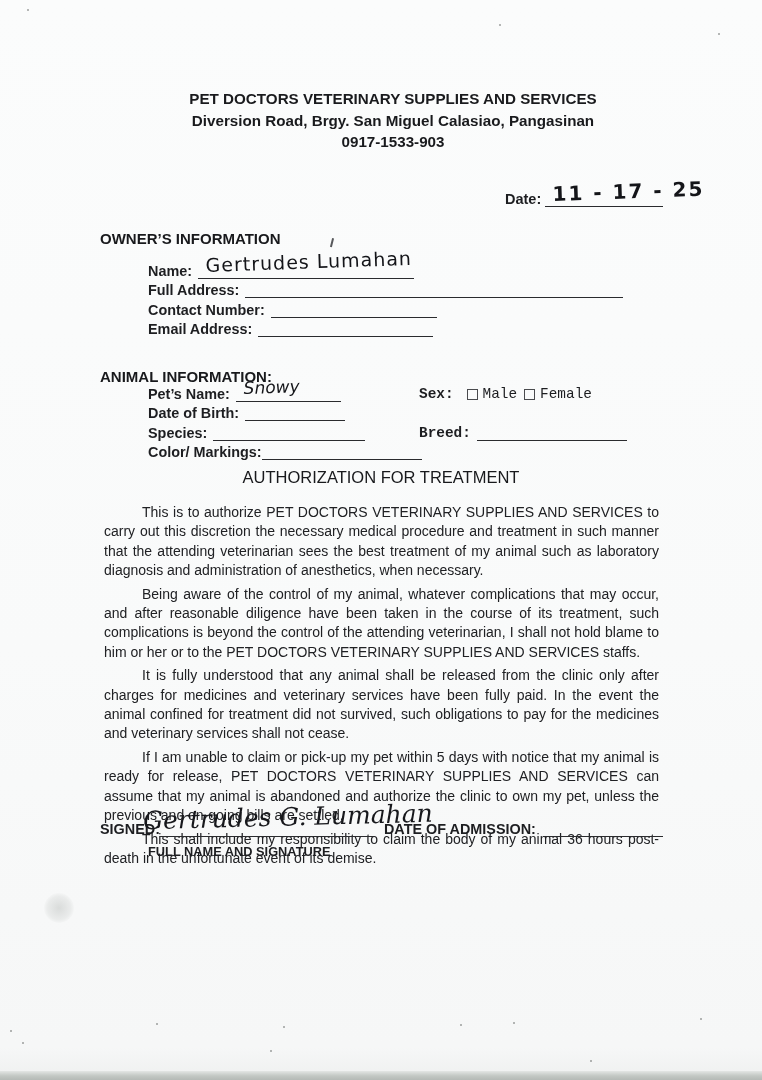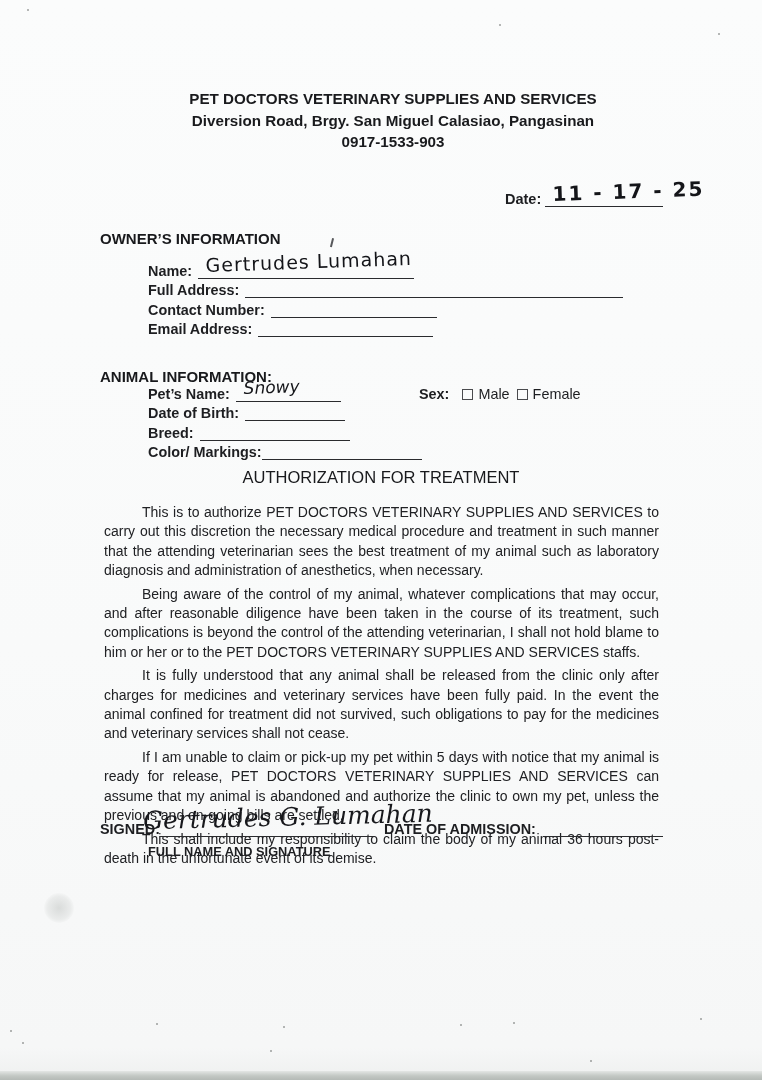--- a/index.html
+++ b/index.html
@@ -26,21 +26,21 @@
   .date-row .fill-line{width:118px;margin-left:4px;}
   .date-row .hand{font-size:20px;bottom:0;letter-spacing:2px;}
   
   .sec-title{position:absolute;left:100px;font-size:15px;font-weight:bold;color:#18191c;}
   
   .fields{position:absolute;left:148px;font-size:14.4px;}
   .field-row{display:flex;align-items:flex-end;height:19.6px;white-space:nowrap;}
   .field-row .lbl{font-weight:bold;margin-right:6px;}
   .two-col{display:flex;align-items:flex-end;gap:12px;}
   .col-left{width:259px;display:flex;align-items:flex-end;white-space:nowrap;}
-  .col-right{display:flex;align-items:flex-end;white-space:nowrap;}
+  .col-right{display:flex;align-items:flex-end;white-space:nowrap;font-family:Liberation Mono, monospace;}
   .cb{display:inline-block;width:9px;height:9px;border:1.3px solid #4a4b4e;
     margin:0 5px 2px 7px;background:transparent;}
   
   .auth-title{position:absolute;top:468px;left:0;width:100%;text-align:center;
     font-size:16.5px;font-weight:normal;color:#18191c;}
   .body-text{position:absolute;top:499px;left:100px;width:563px;
     font-size:14px;line-height:19.4px;text-align:justify;color:#202124;}
   .body-text p{margin:4px;text-indent:38px;}
   
   .sign-row{position:absolute;top:820px;left:100px;display:flex;align-items:flex-end;
@@ -124,20 +124,26 @@
         <span>Female</span>
       </span>
     </div>
     <div class="field-row">
       <span class="lbl">Date of Birth:</span>
       <span class="fill-line" style="width:100px;">
           <span class="hand"></span>
         </span>
     </div>
     <div class="field-row two-col">
+      <span class="col-left">
+        <span class="lbl">Species:</span>
+        <span class="fill-line" style="width:152px;">
+            <span class="hand"></span>
+          </span>
+      </span>
       <span class="col-right">
         <span class="lbl">Breed:</span>
         <span class="fill-line" style="width:150px;">
             <span class="hand"></span>
           </span>
       </span>
     </div>
     <div class="field-row">
       <span class="lbl" style="margin-right:0;">Color/ Markings:</span>
       <span class="fill-line" style="width:160px;">

